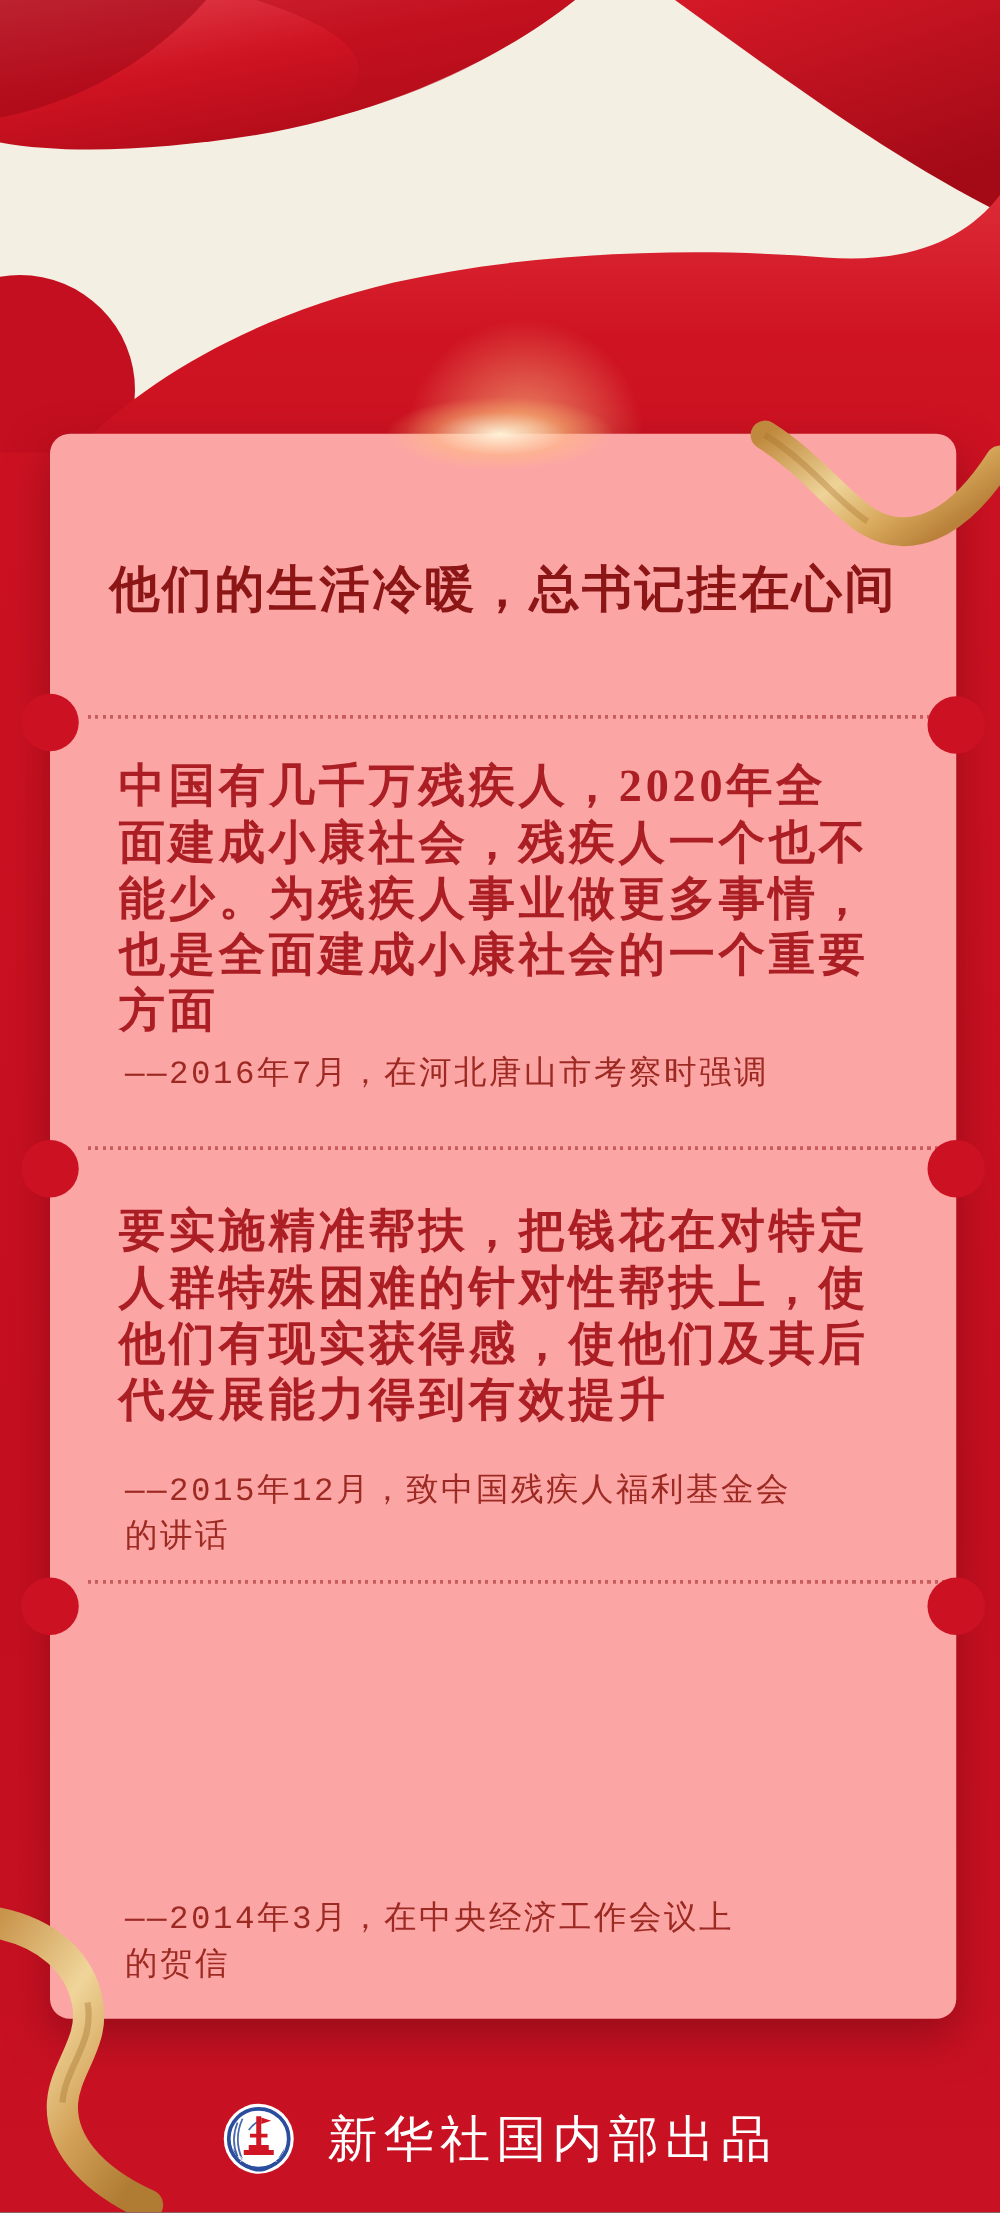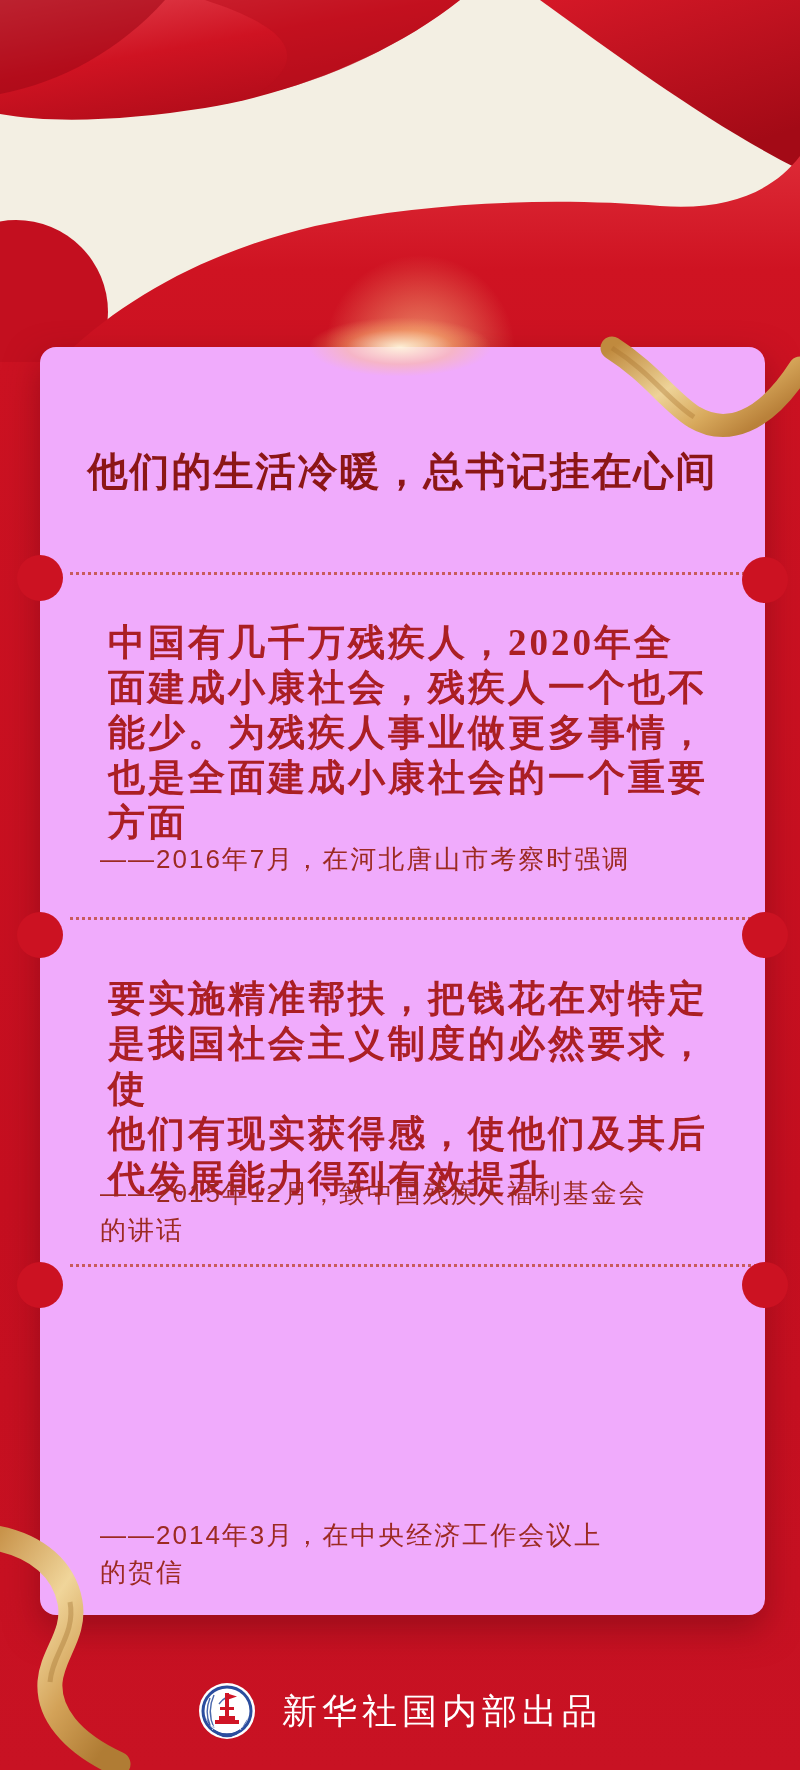--- a/index.html
+++ b/index.html
@@ -20,64 +20,64 @@
     font-family:"Liberation Serif","DejaVu Serif",serif;
   }
   .bg-red{
     position:absolute;left:0;top:352px;width:800px;height:1418px;
     background:linear-gradient(180deg,var(--background-red) 0%, #c50f20 60%, #c81223 100%);
     z-index:0;
   }
   .silk{position:absolute;left:0;top:0;width:800px;height:362px;z-index:1;}
   .card{
     position:absolute;left:40px;top:347px;width:725px;height:1268px;
-    background:#f0abfc;border-radius:16px;
+    background:#fca5a5;border-radius:16px;
     box-shadow:0 14px 34px rgba(110,8,18,.5);
     z-index:2;
   }
   .title{
     position:absolute;left:0;right:0;top:100px;
     text-align:center;font-size:40px;font-weight:700;line-height:50px;
     letter-spacing:2px;color:var(--title);margin:0;
   }
   .divider{
     position:absolute;left:30px;right:0;height:4px;
     background-image:repeating-linear-gradient(90deg,var(--dots) 0 2.5px,transparent 2.5px 6px);
     background-size:auto 3px;background-repeat:repeat-x;background-position:left center;
   }
   .d1{top:224px}.d2{top:569px}.d3{top:916px}
   .quote{
-    position:absolute;left:55px;right:25px;margin:13px;
+    position:absolute;left:55px;right:25px;margin:0;
     font-size:37px;font-weight:700;line-height:45px;letter-spacing:3px;
     color:var(--quote);white-space:pre-line;
   }
   .q1{top:260px}.q2{top:616px}.q3{top:964px}
   .source{
     position:absolute;left:60px;right:13px;margin:0;
     font-size:26px;font-weight:400;line-height:37px;letter-spacing:2px;
     color:var(--source);white-space:pre-line;
-    font-family:Liberation Sans, sans-serif;
+    font-family:Liberation Mono, monospace;
   }
   .s1{top:494px}.s2{top:828px}.s3{top:1170px}
   .notch{
     position:absolute;width:46px;height:46px;border-radius:50%;
     background:var(--background-red);z-index:3;
   }
   .flare{
     position:absolute;left:310px;top:318px;width:180px;height:58px;z-index:4;
     background:radial-gradient(ellipse at center,rgba(255,246,220,.95) 0%,rgba(255,196,120,.4) 42%,rgba(255,180,100,0) 72%);
     pointer-events:none;
   }
   .ribbon{position:absolute;z-index:5;}
   .footer{
     position:absolute;left:0;top:1680px;width:800px;height:62px;z-index:4;
     display:flex;align-items:center;justify-content:center;gap:26px;
   }
   .credit{
-    color:#ffffff;font-size:35px;letter-spacing:5px;font-weight:400;
+    color:#ffffff;font-size:40px;letter-spacing:5px;font-weight:400;
     font-family:"Liberation Serif","DejaVu Serif",serif;
   }
 </style>
 </head>
 <body>
 
 <div class="stage">
 
   <div class="bg-red"></div>
 
@@ -121,21 +121,21 @@
     <div class="divider d1"></div>
     <p class="quote q1">中国有几千万残疾人，2020年全
 面建成小康社会，残疾人一个也不
 能少。为残疾人事业做更多事情，
 也是全面建成小康社会的一个重要
 方面</p>
     <p class="source s1">——2016年7月，在河北唐山市考察时强调</p>
 
     <div class="divider d2"></div>
     <p class="quote q2">要实施精准帮扶，把钱花在对特定
-是我国社会主义制度的必然要求，使
+人群特殊困难的针对性帮扶上，使
 他们有现实获得感，使他们及其后
 代发展能力得到有效提升</p>
     <p class="source s2">——2015年12月，致中国残疾人福利基金会
 的讲话</p>
 
     <div class="divider d3"></div>
     <p class="source s3">——2014年3月，在中央经济工作会议上
 的贺信</p>
   </div>
 

